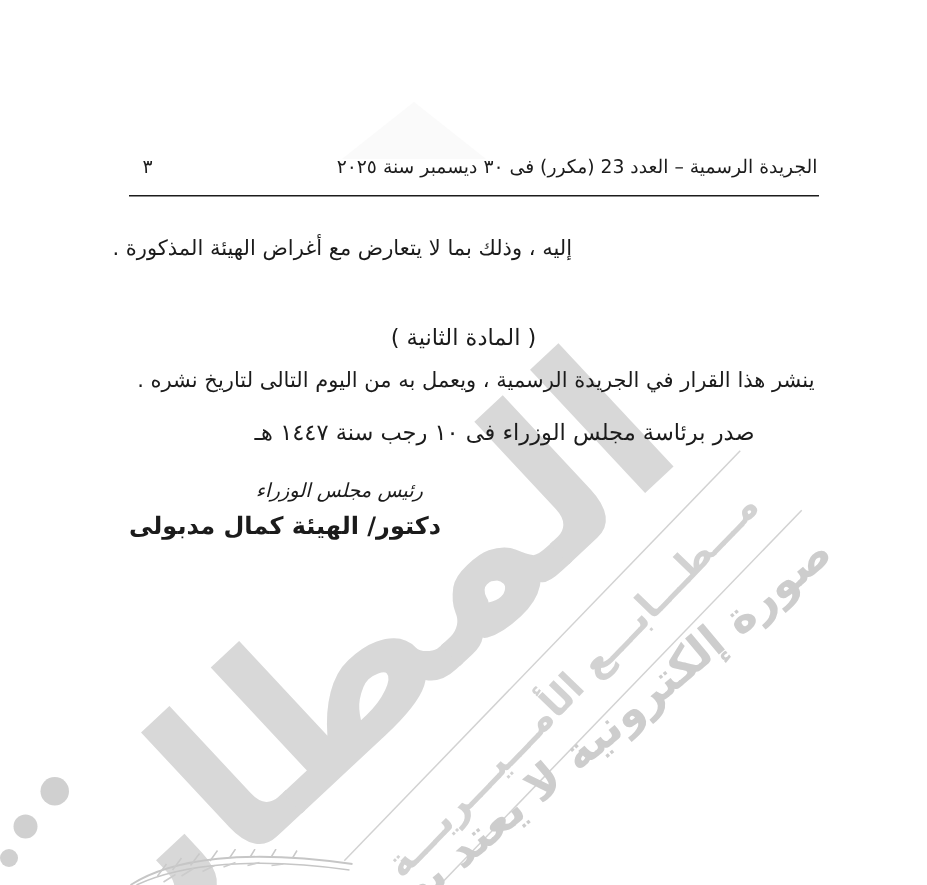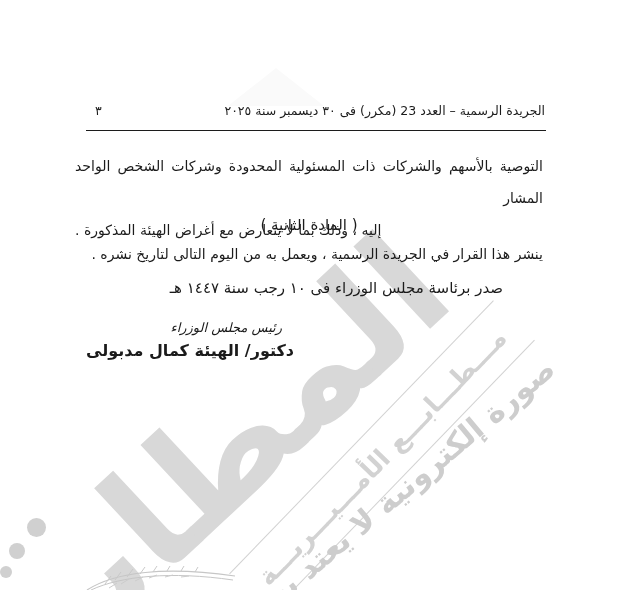--- a/index.html
+++ b/index.html
@@ -91,21 +91,20 @@
     </svg>
   </div>
 
   <div class="txt header-row">
     <span>الجريدة الرسمية – العدد 23 (مكرر) فى ٣٠ ديسمبر سنة ٢٠٢٥</span>
     <span>٣</span>
   </div>
   <div class="txt header-rule"></div>
 
   <div class="txt para1">
-    <div class="l1">التوصية بالأسهم والشركات ذات المسئولية المحدودة وشركات الشخص الواحد المشار</div>
     <div class="l2">إليه ، وذلك بما لا يتعارض مع أغراض الهيئة المذكورة .</div>
   </div>
 
   <div class="txt article-heading">( المادة الثانية )</div>
 
   <div class="txt para2">ينشر هذا القرار في الجريدة الرسمية ، ويعمل به من اليوم التالى لتاريخ نشره .</div>
 
   <div class="txt issued-hijri">صدر برئاسة مجلس الوزراء فى ١٠ رجب سنة ١٤٤٧ هـ</div>
 
 

